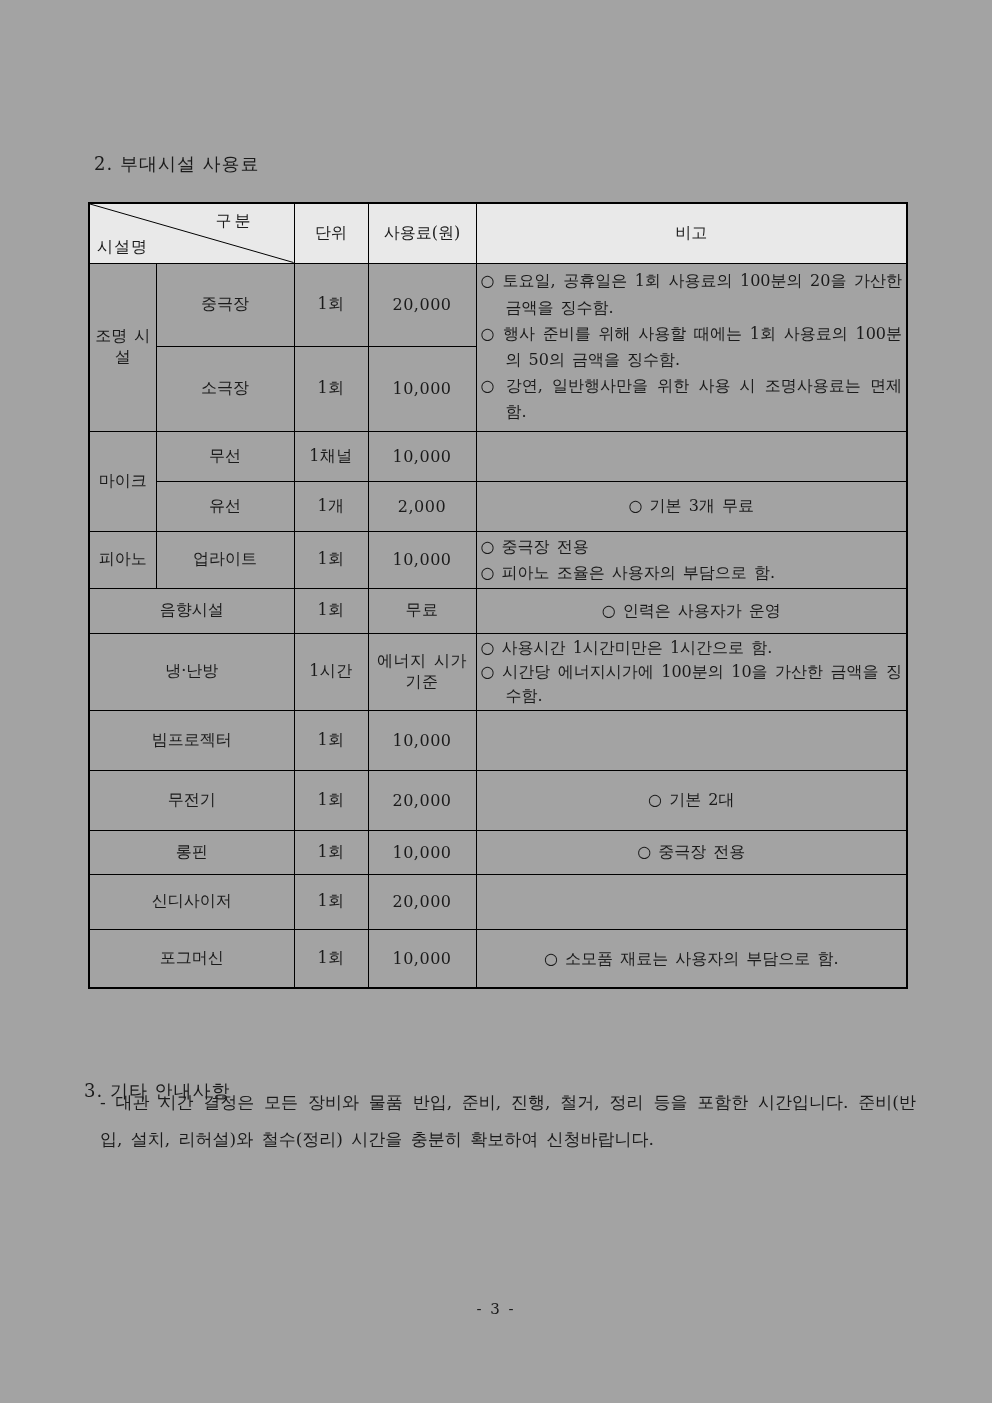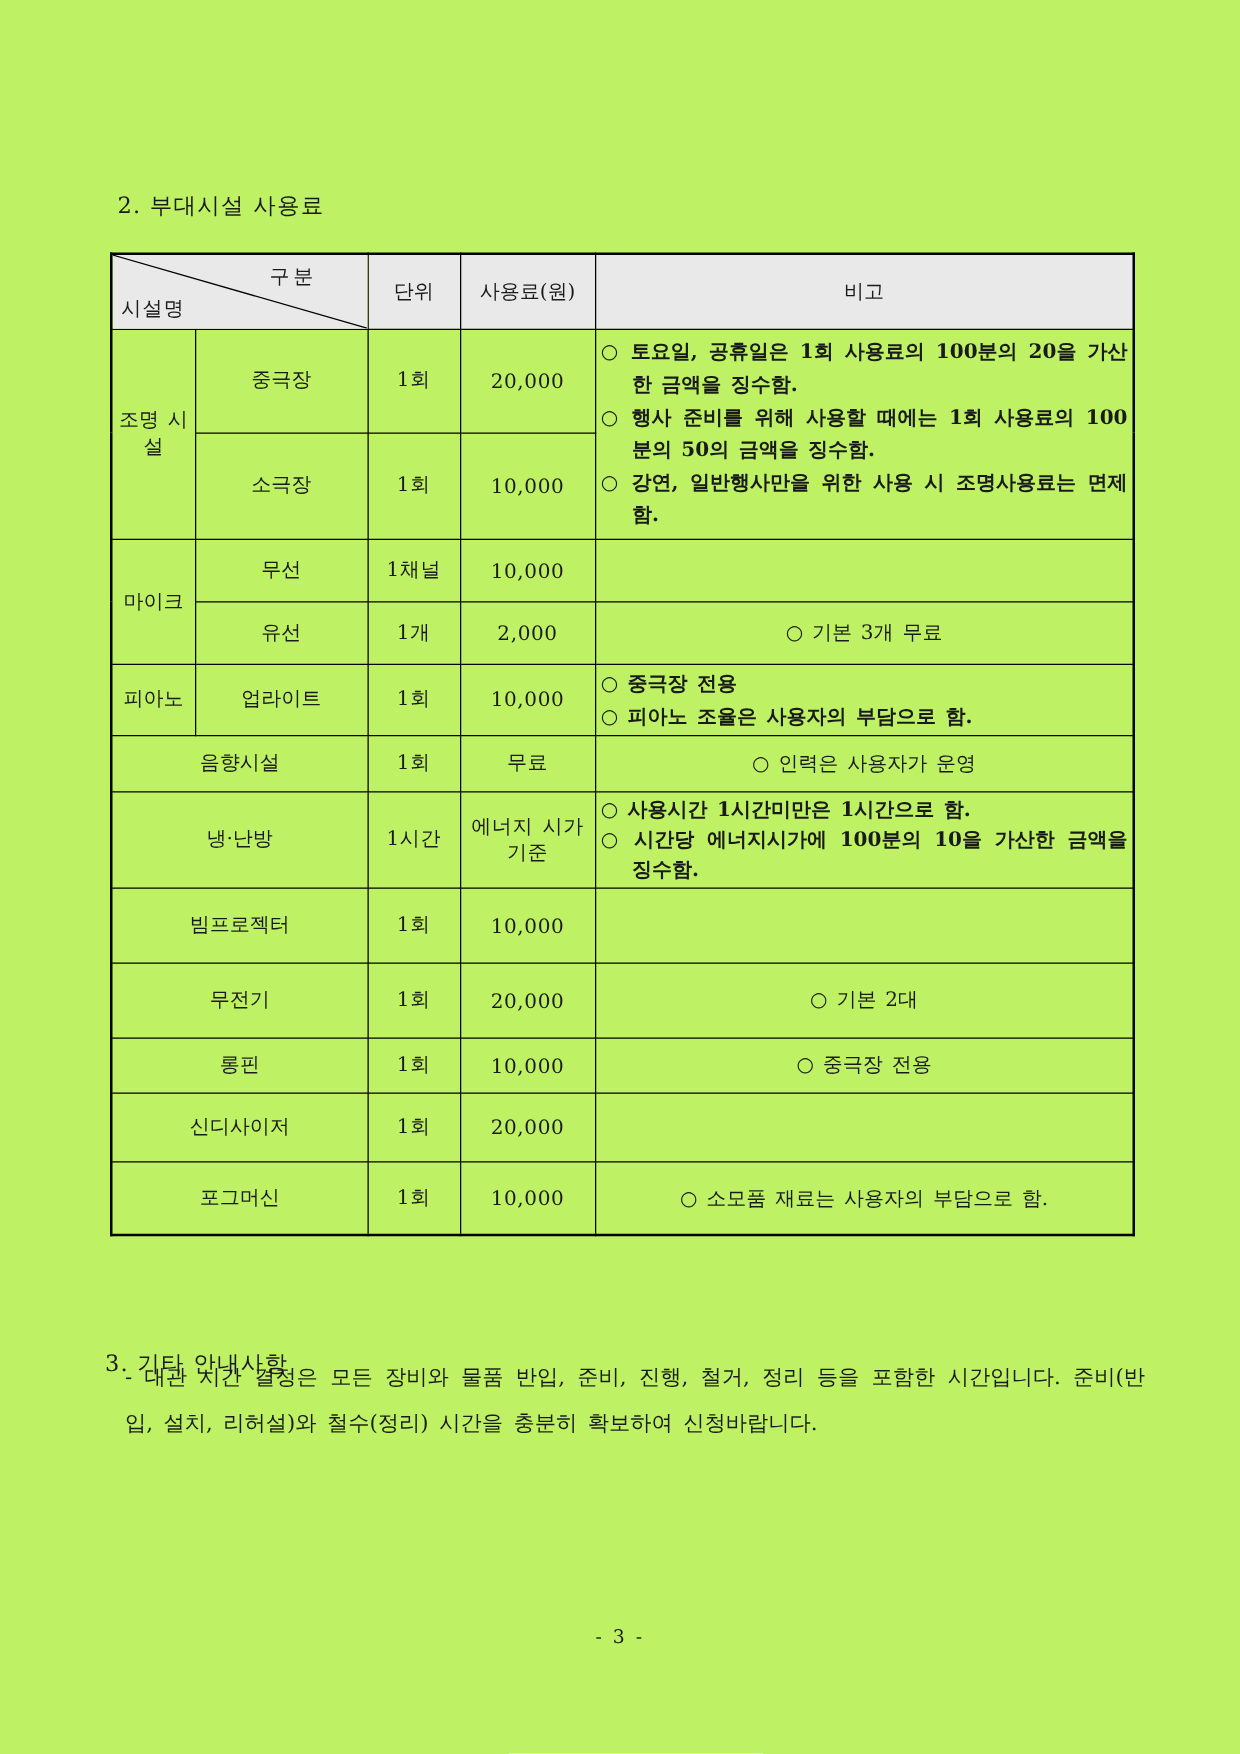--- a/index.html
+++ b/index.html
@@ -1,18 +1,18 @@
 <!DOCTYPE html>
 <html><head>
 <meta charset="utf-8">
 <style>
   * { margin:0; padding:0; box-sizing:border-box; }
   html,body { background:#fff; }
   .page {
-    position:relative; width:992px; height:1403px; background:#bef264;
+    position:relative; width:992px; height:1403px; background:#a3a3a3;
     font-family:"DejaVu Serif","Liberation Serif",serif; color:#1a1a1a;
   }
   .sec-title { position:absolute; font-size:18px; font-weight:normal; letter-spacing:1px; }
   .t2 { top:152px; left:94px; }
   .t3 { top:1046px; left:84px;margin-top:33px; }
 
   table.fee {
     position:absolute; top:202px; left:88px; width:818px;
     border-collapse:collapse; table-layout:fixed;
     border:2px solid #000;
@@ -22,21 +22,21 @@
     font-size:16px; padding:2px 4px; word-spacing:2px; overflow:hidden;
   }
   tr.hdr td { background:#e9e9e9; }
   tr.hdr { height:60px; }
   td.corner { position:relative; padding:0; }
   td.corner svg { position:absolute; top:0; left:0; width:100%; height:100%; display:block; }
   .corner-top { position:absolute; top:7px; right:40px; letter-spacing:3px; }
   .corner-bottom { position:absolute; bottom:5px; left:7px; letter-spacing:1px; }
 
   td.remarks { text-align:left; padding:3px 9px; line-height:1.64; }
-  .bullet { padding-left:25px; text-indent:-25px; text-align:justify;font-weight:bold; }
+  .bullet { padding-left:25px; text-indent:-25px; text-align:justify; }
   td.fee-val, td.unit-val { letter-spacing:0.5px; }
 
   tr.rh-mid{height:83px} tr.rh-small{height:85px} tr.rh-wireless{height:50px}
   tr.rh-wired{height:50px} tr.rh-piano{height:55px} tr.rh-sound{height:45px}
   tr.rh-hvac{height:75px} tr.rh-proj{height:60px} tr.rh-radio{height:60px}
   tr.rh-pin{height:44px} tr.rh-synth{height:55px} tr.rh-fog{height:59px}
 
   .note { position:absolute; top:999px; left:88px; width:820px; font-size:15.5px; letter-spacing:0.2px; }
   .sec3-body { position:absolute; top:1084px; left:100px; width:816px; }
   .sec3-body p { font-size:17px; line-height:2.2; text-align:justify; word-spacing:3px; }

